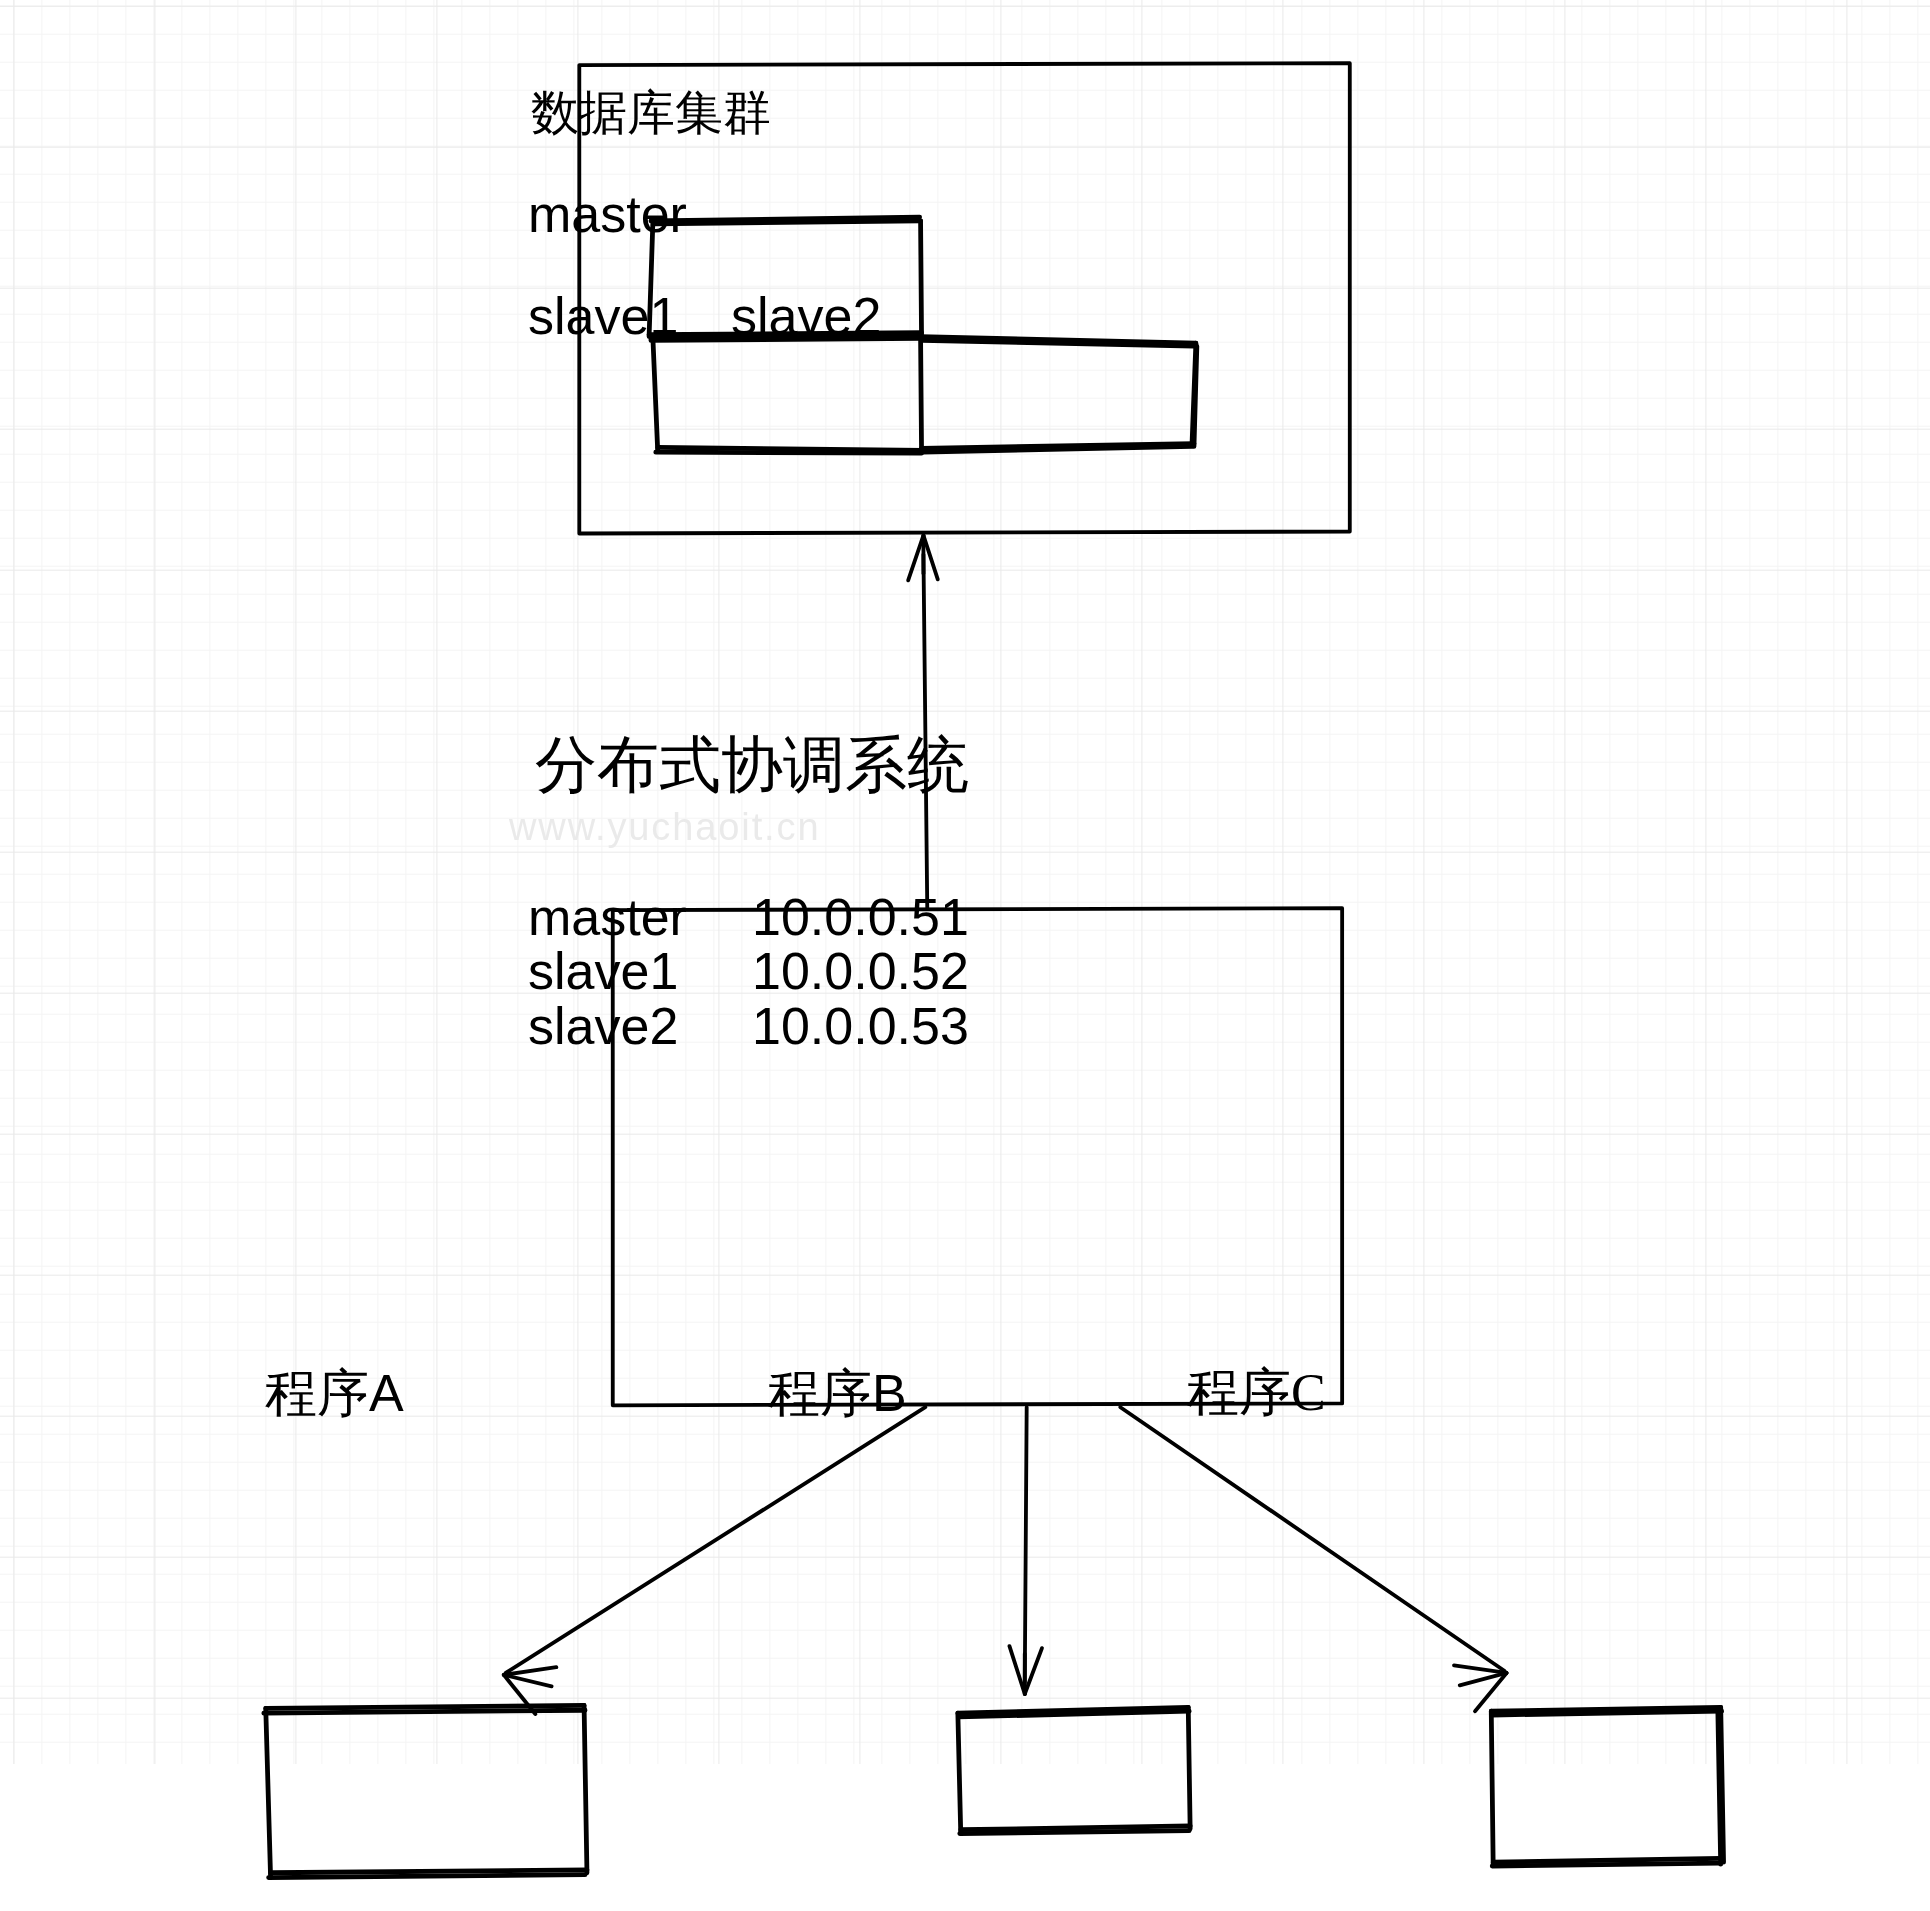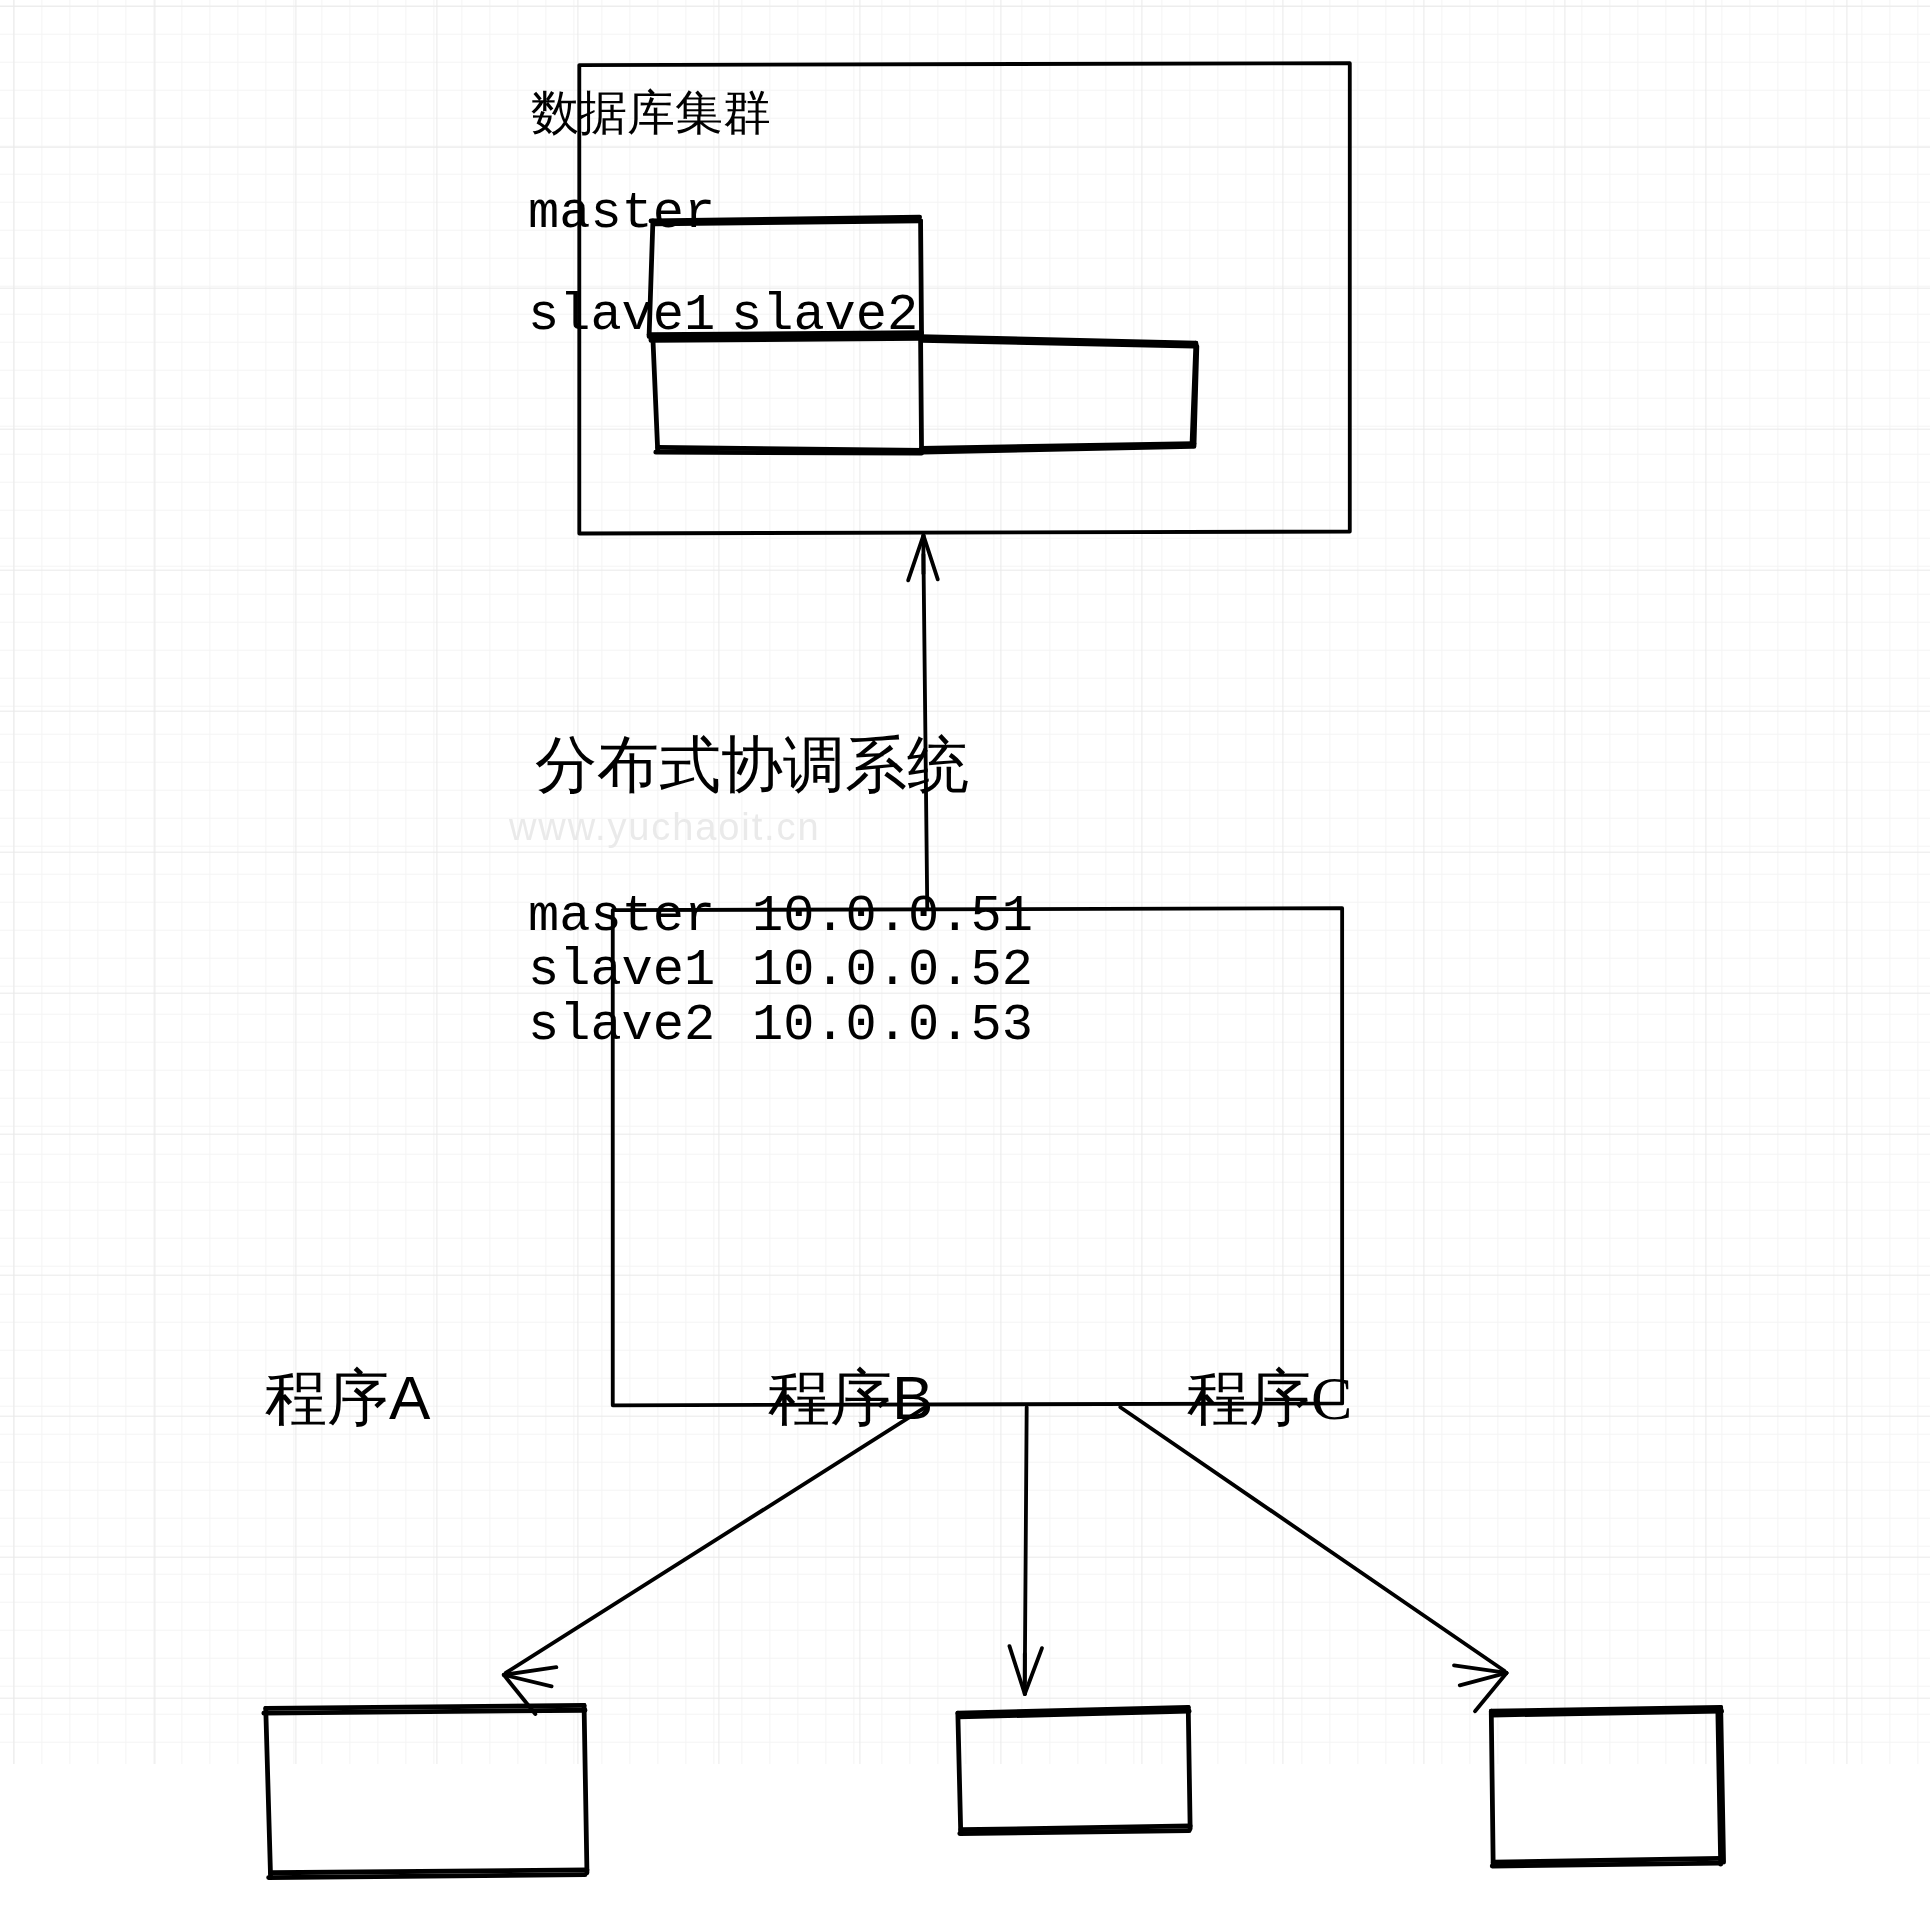--- a/index.html
+++ b/index.html
@@ -46,21 +46,21 @@
     position: absolute;
     color: #000000;
     white-space: pre;
     line-height: 1;
   }
   .cjk {
     font-family: "Liberation Sans", "DejaVu Sans", sans-serif;
     font-weight: 400;
   }
   .mono {
-    font-family: Liberation Mono, monospace;
+    font-family: Liberation Sans, sans-serif;
     font-weight: 500;
     letter-spacing: 0px;
   }
 
   #db-cluster-title { left: 531px; top: 89px;  font-size: 48px; }
   #master-label     { left: 528px; top: 188px; font-size: 52px; }
   #slave1-label     { left: 528px; top: 290px; font-size: 52px; }
   #slave2-label     { left: 731px; top: 290px; font-size: 52px; }
 
   #coord-title      { left: 535px; top: 734px; font-size: 62px; }
@@ -74,21 +74,21 @@
   }
 
   .node-row  { font-size: 52px; }
   #node-0-name { left: 528px; top: 891px; }
   #node-1-name { left: 528px; top: 945px; }
   #node-2-name { left: 528px; top: 1000px; }
   #node-0-ip   { left: 752px; top: 891px; }
   #node-1-ip   { left: 752px; top: 945px; text-align: right; }
   #node-2-ip   { left: 752px; top: 1000px; }
 
-  .prog-label { font-size: 62px; }
+  .prog-label { font-size: 52px; }
   #prog-a-label { left: 265px;  top: 1367px; }
   #prog-b-label { left: 768px;  top: 1367px; }
   #prog-c-label { left: 1187px; top: 1367px; font-family: Liberation Serif, serif; }
 </style>
 </head>
 <body>
 
 <div id="canvas">
 
   <svg id="vector" viewBox="0 0 2020 2000" xmlns="http://www.w3.org/2000/svg">

